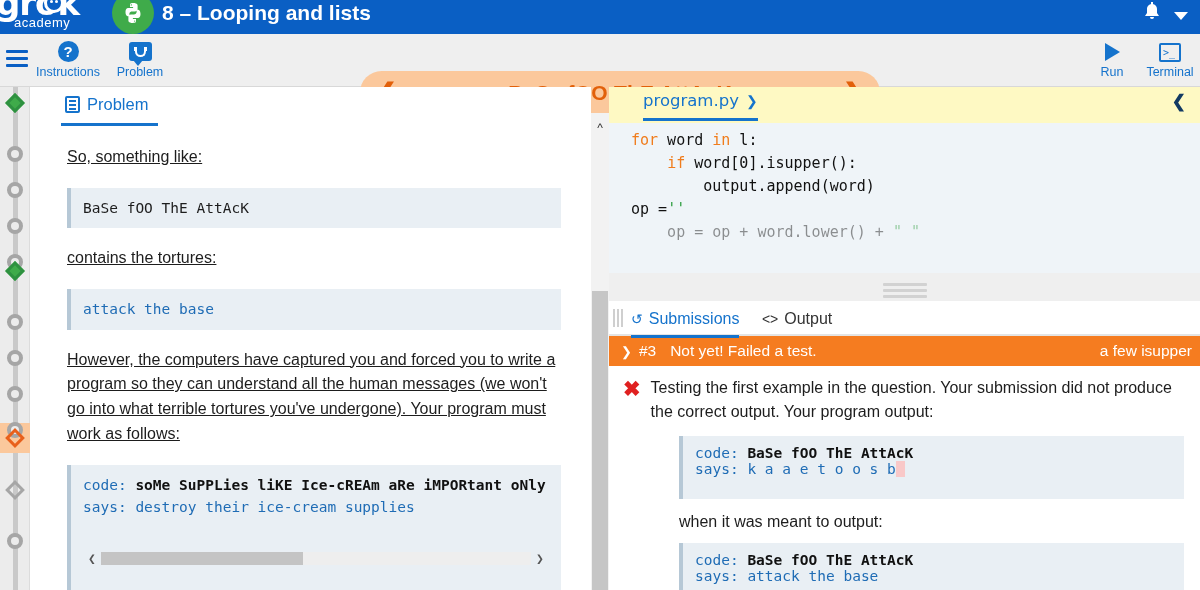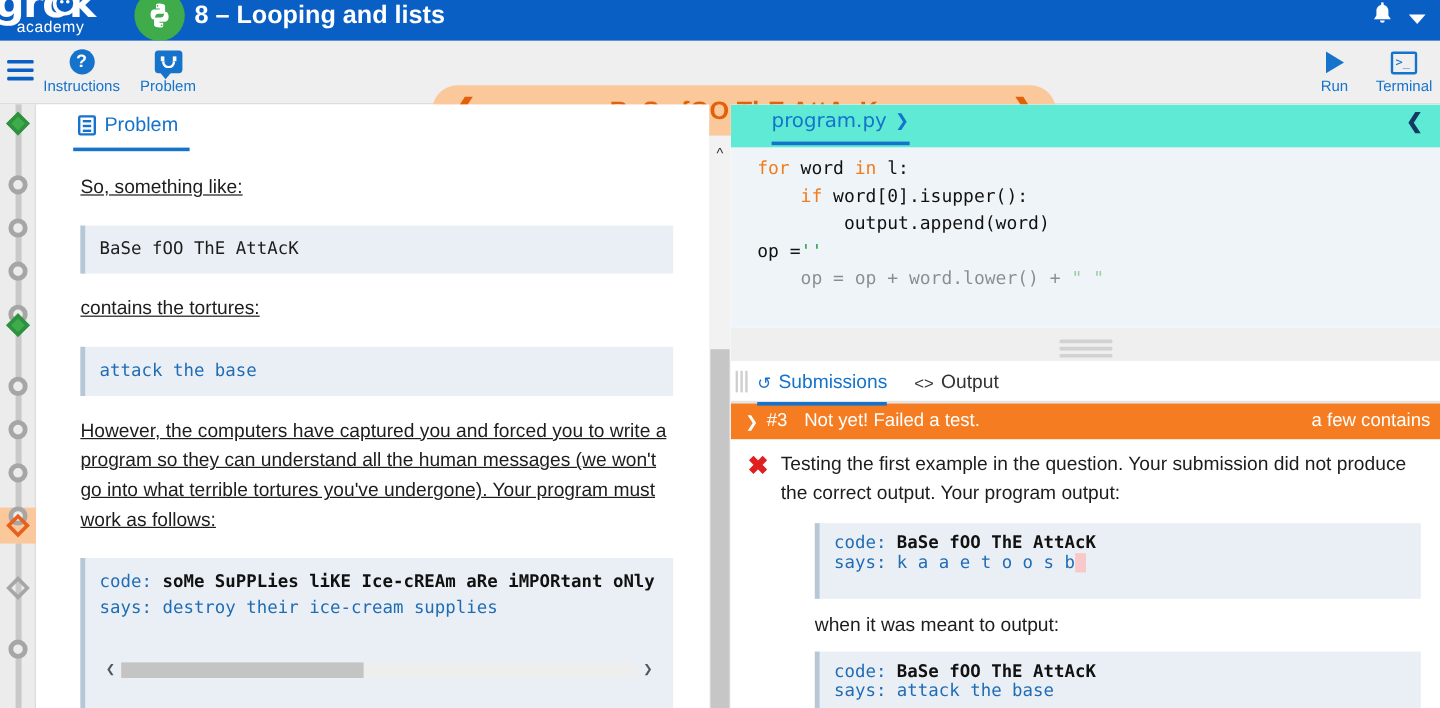--- a/index.html
+++ b/index.html
@@ -220,21 +220,21 @@
   .mid-scroll .thumb2 {
     position: absolute; left: 1px; top: 178px; width: 16px; height: 299px;
     background: #c6c6c6; cursor: pointer;
   }
 
   
   .right-pane {
     position: absolute; left: 609px; top: 87px; width: 591px; height: 503px;
     background: #fff; overflow: hidden;
   }
-  .editor-head { position: relative; height: 36px; background: #5eead4; }
+  .editor-head { position: relative; height: 36px; background: #fef9c3; }
   .file-tab {
     position: absolute; left: 34px; top: 4px;
     display: inline-flex; align-items: center; gap: 7px;
     color: #1573cc; font-size: 16.5px; padding-bottom: 8px;
     border-bottom: 3px solid #1573cc; cursor: pointer;
     font-family: "DejaVu Sans", sans-serif;
   }
   .file-tab .chev { font-weight: bold; font-size: 14px; }
   .collapse-left {
     position: absolute; right: 14px; top: 4px; color: #123a63;
@@ -495,21 +495,21 @@
       <div class="sub-tab">
         <span class="si">&lt;&gt;</span>
         <span>Output</span>
       </div>
     </div>
 
     <div class="sub-banner">
       <span class="chev-d">❯</span>
       <span class="num">#3</span>
       <span class="msg">Not yet! Failed a test.</span>
-      <span class="when">a few contains</span>
+      <span class="when">a few isupper</span>
     </div>
 
     <div class="sub-body">
       <div class="fail-row">
         <span class="x-mark">✖</span>
         <span class="fail-text">Testing the first example in the question. Your submission did not produce the correct output. Your program output:</span>
       </div>
 
       <div class="out-block code-kv"><span class="k">code:</span> <span class="vblack">BaSe fOO ThE AttAcK</span>
 <span class="k">says:</span> <span class="vblue">k a a e t o o s b</span><span class="hl-red">&nbsp;</span></div>

